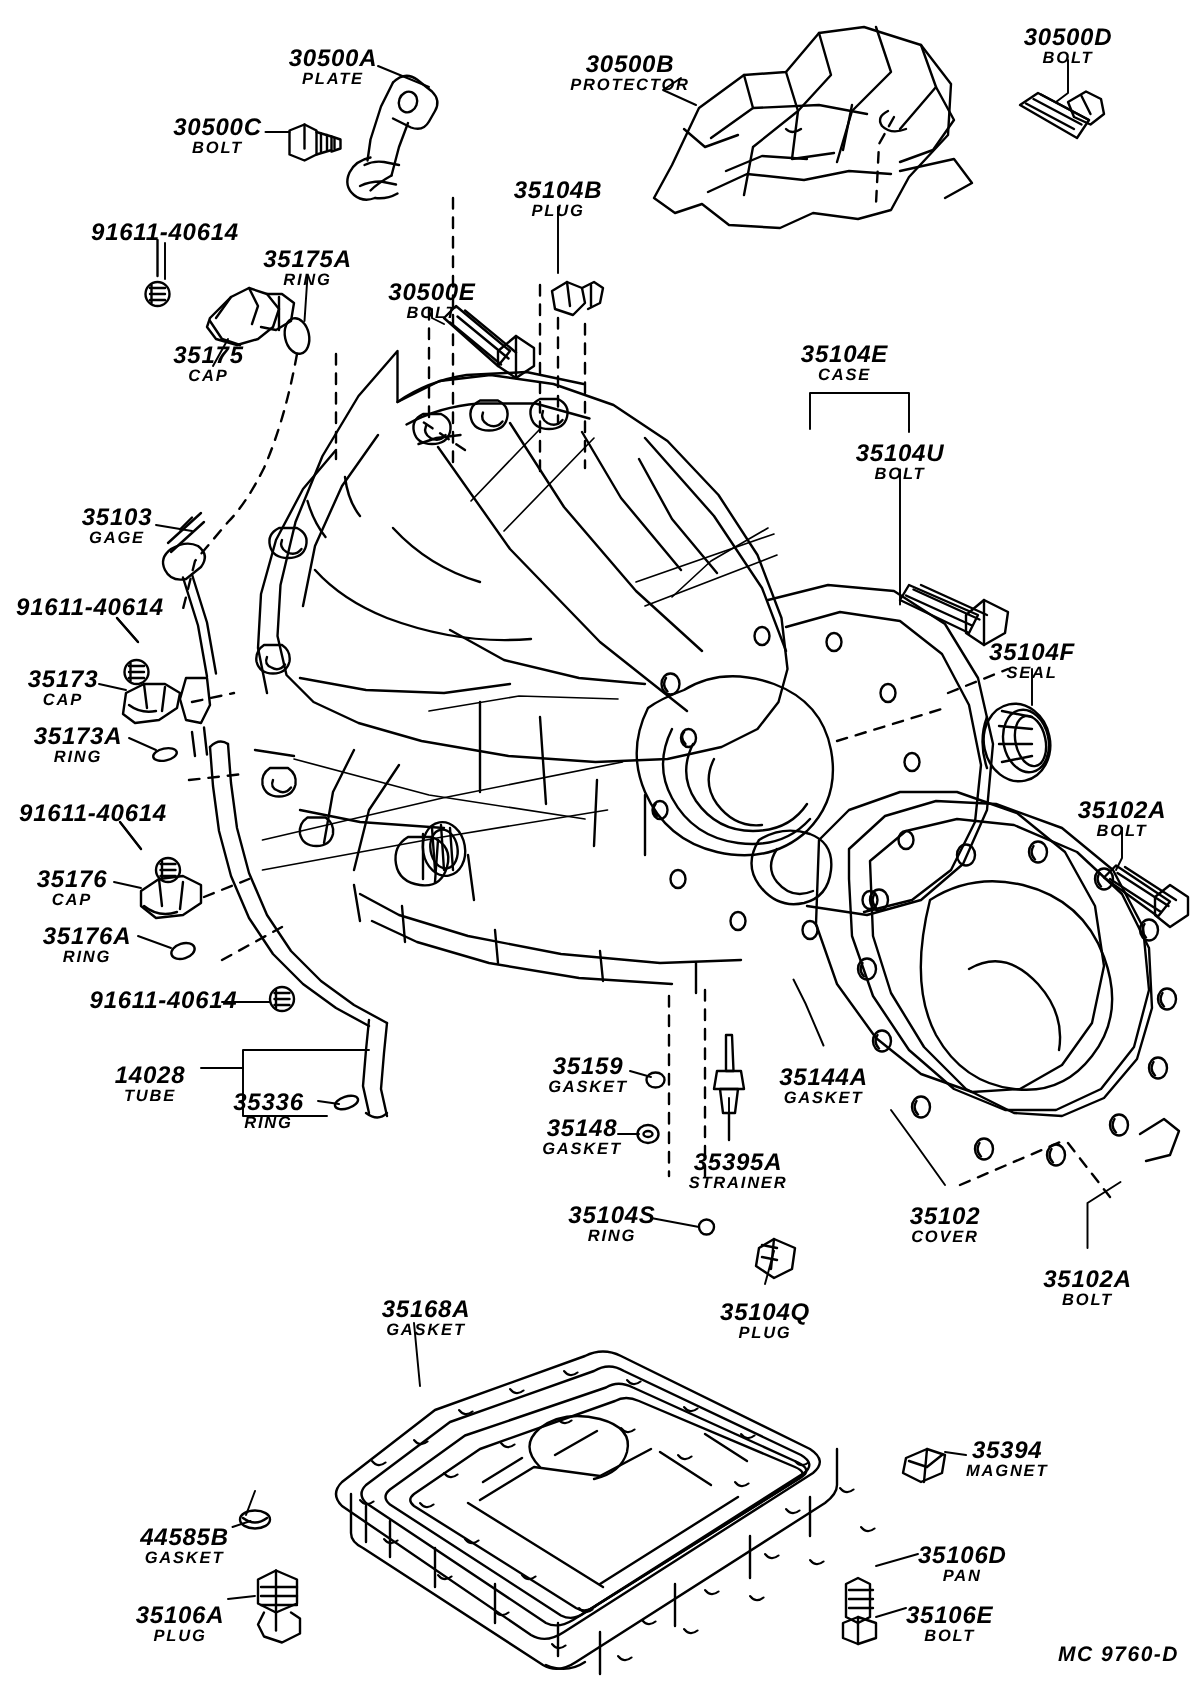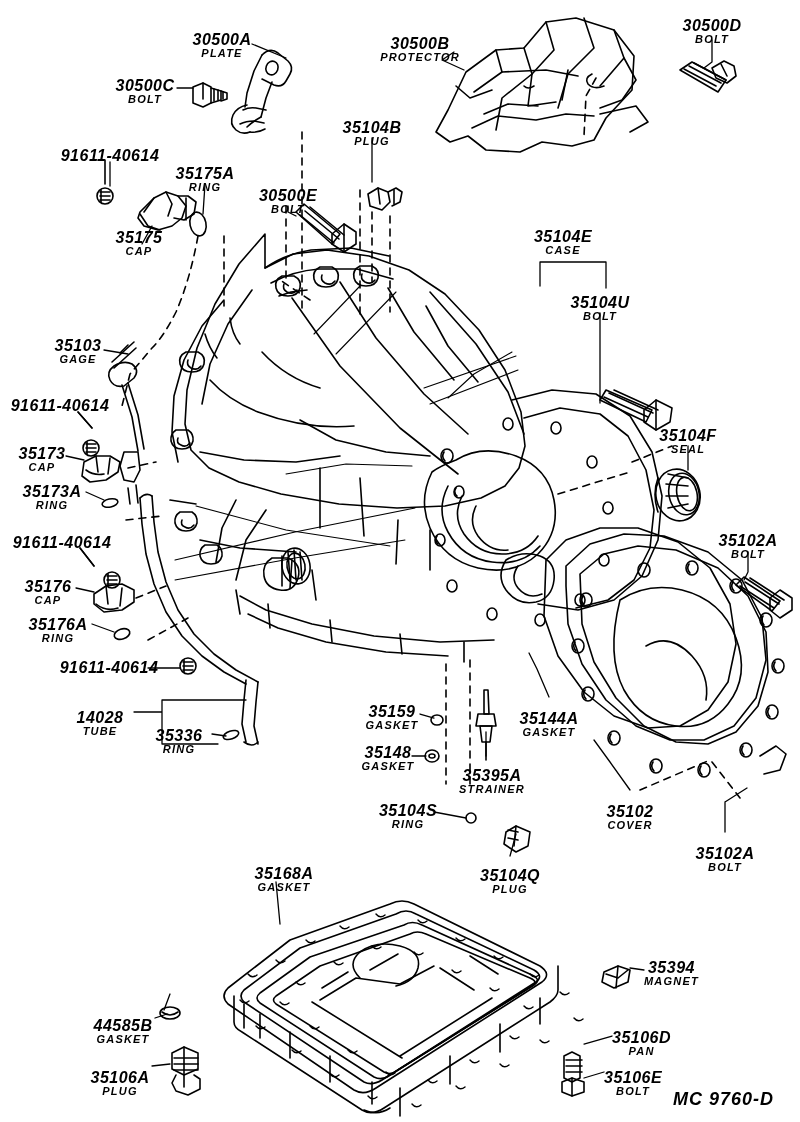--- a/index.html
+++ b/index.html
@@ -5,21 +5,21 @@
   html,body{margin:0;padding:0;background:#ffffff;}
   body{width:800px;height:1122px;position:relative;overflow:hidden;
        font-family:"Liberation Sans", sans-serif;color:#000;}
   #sheet{position:absolute;inset:0;width:800px;height:1122px;font-style:italic;}
   svg{position:absolute;left:0;top:0;}
   .lbl{position:absolute;white-space:nowrap;}
   .pn{font-size:16px;font-weight:bold;letter-spacing:0.5px;line-height:16px;}
   .dsc{font-size:11px;font-weight:bold;letter-spacing:1.2px;line-height:11px;}
   .lbl.c{text-align:center;transform:translateX(-50%);}
   .lbl.l{text-align:center;}
-  #footer{position:absolute;right:26px;bottom:12px;font-size:18px;
+  #footer{position:absolute;right:14px;bottom:12px;font-size:14px;
           font-weight:bold;letter-spacing:1px;}
 </style>
 </head>
 <body>
 
 <div id="sheet">
 
 <svg width="800" height="1122" viewBox="0 0 800 1122" fill="none" stroke="#000" stroke-width="1.6" stroke-linecap="round" stroke-linejoin="round">
 
   <g>

